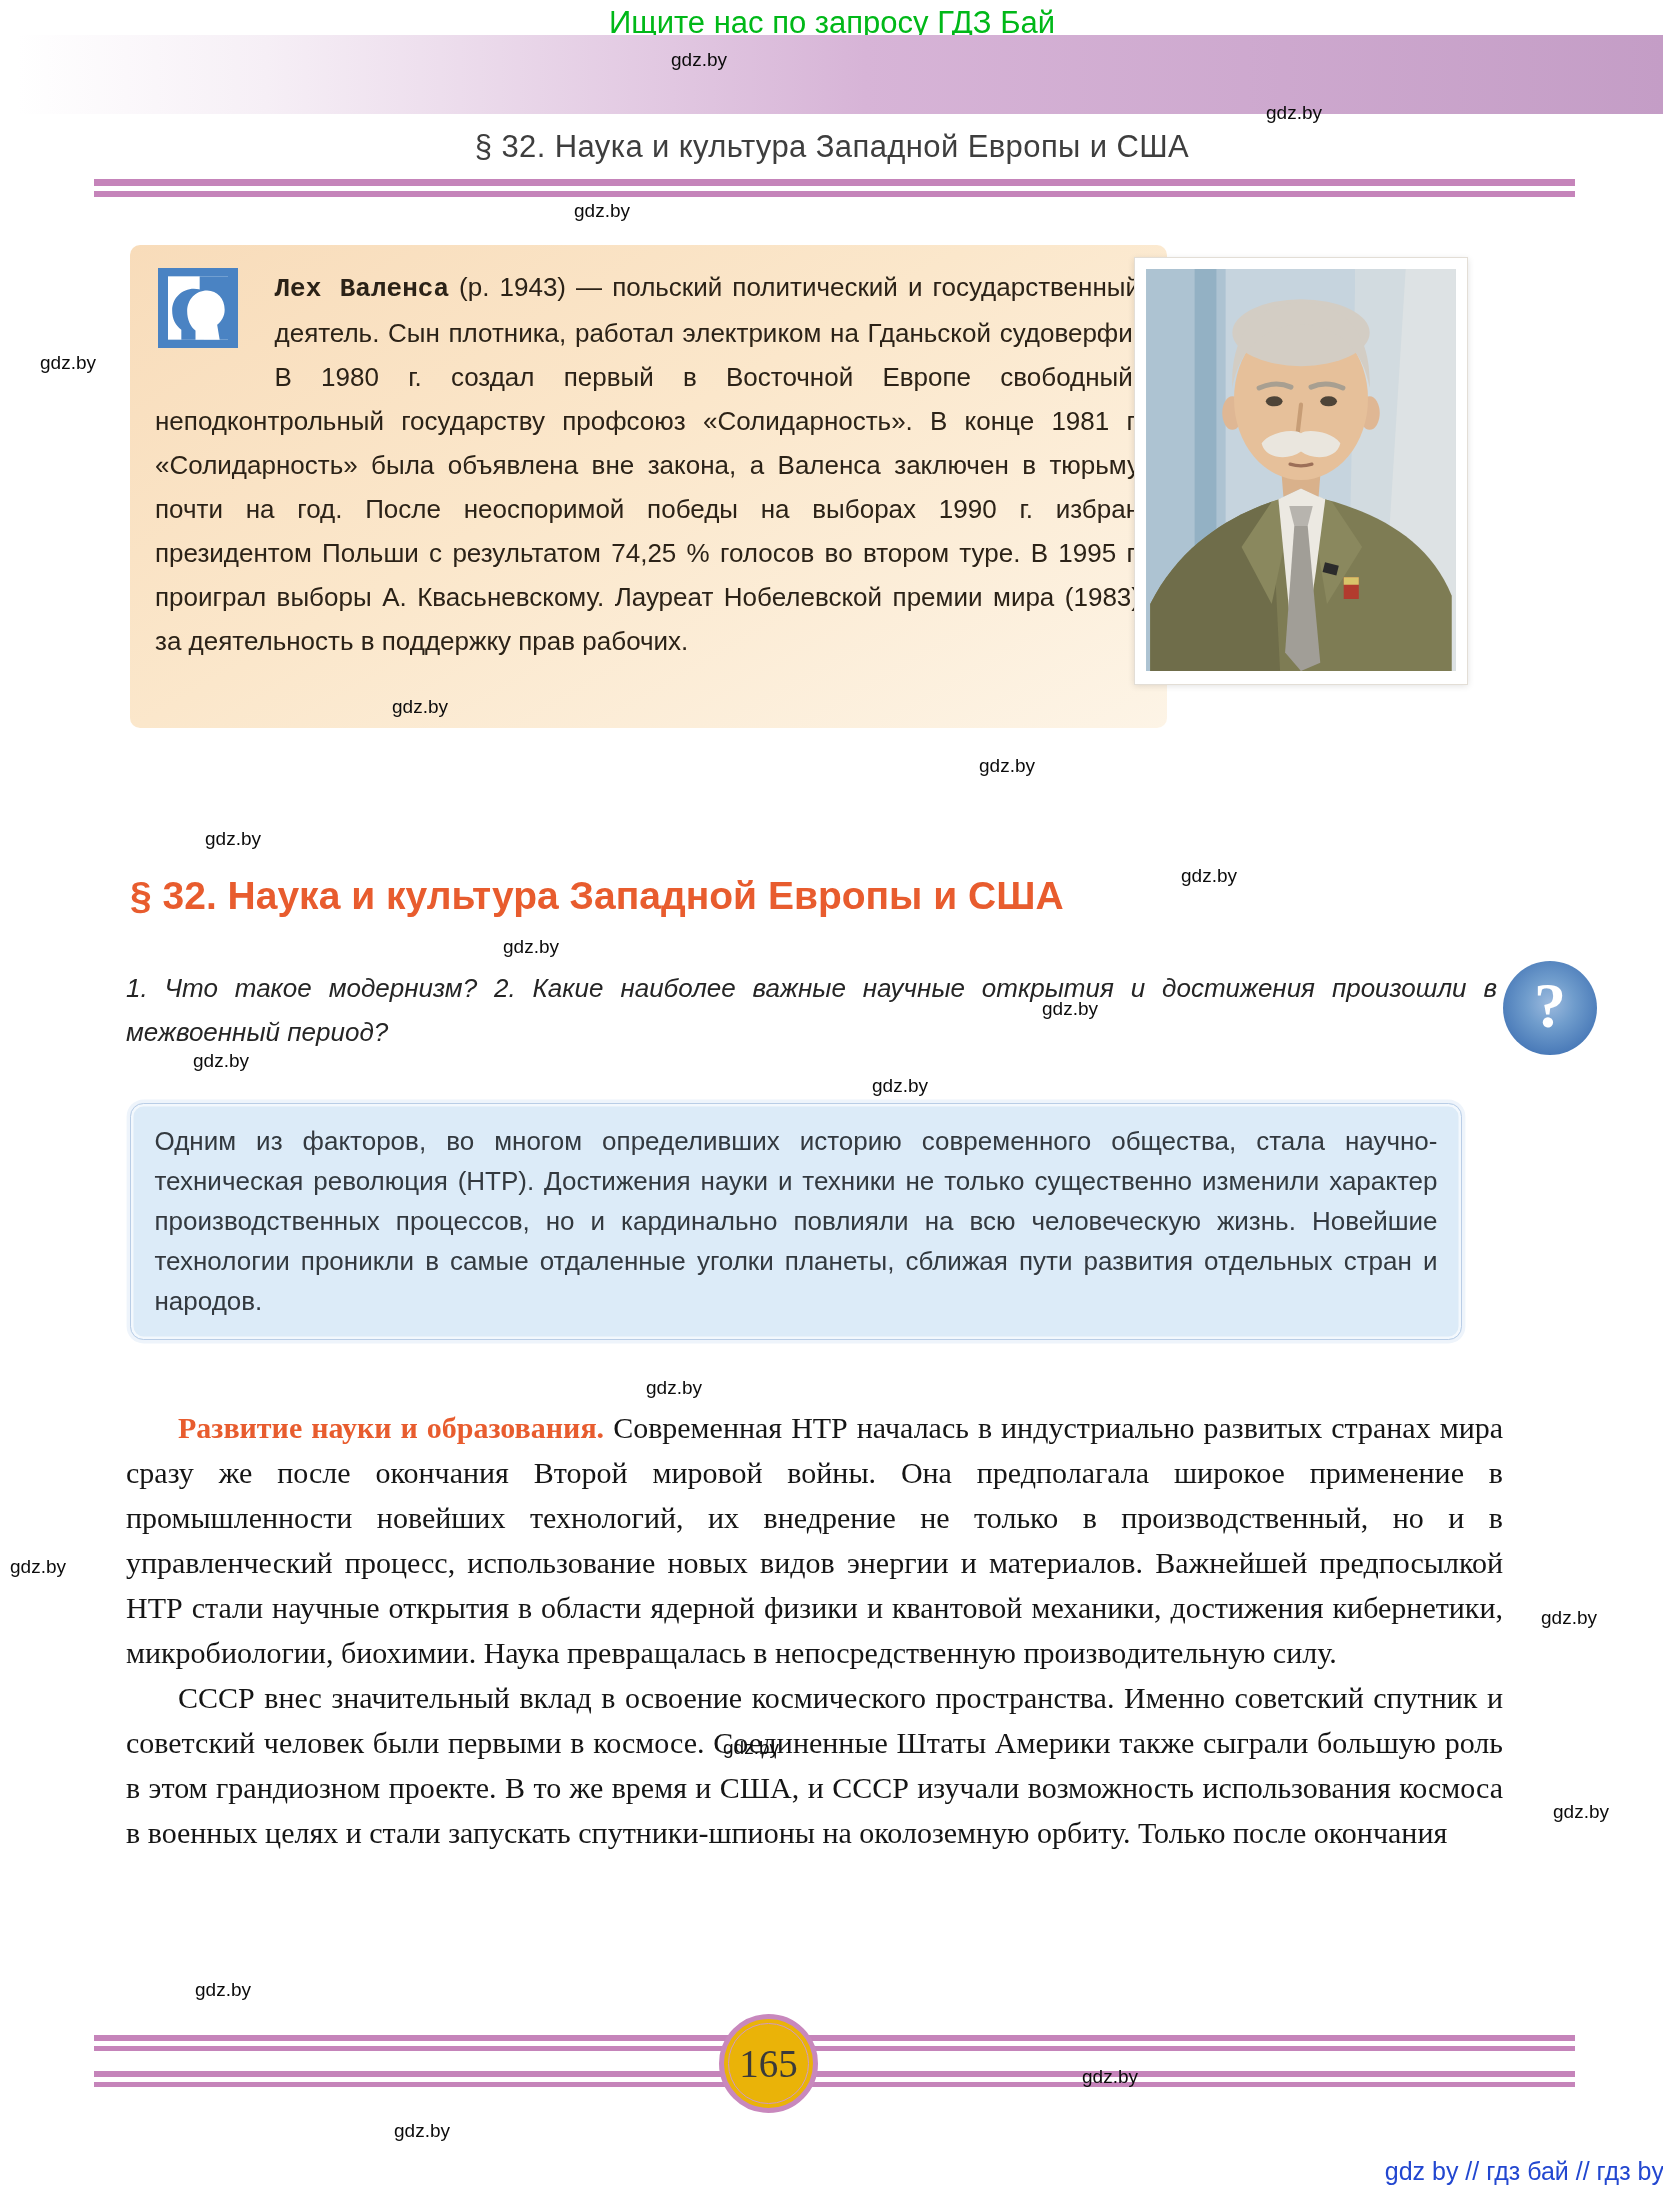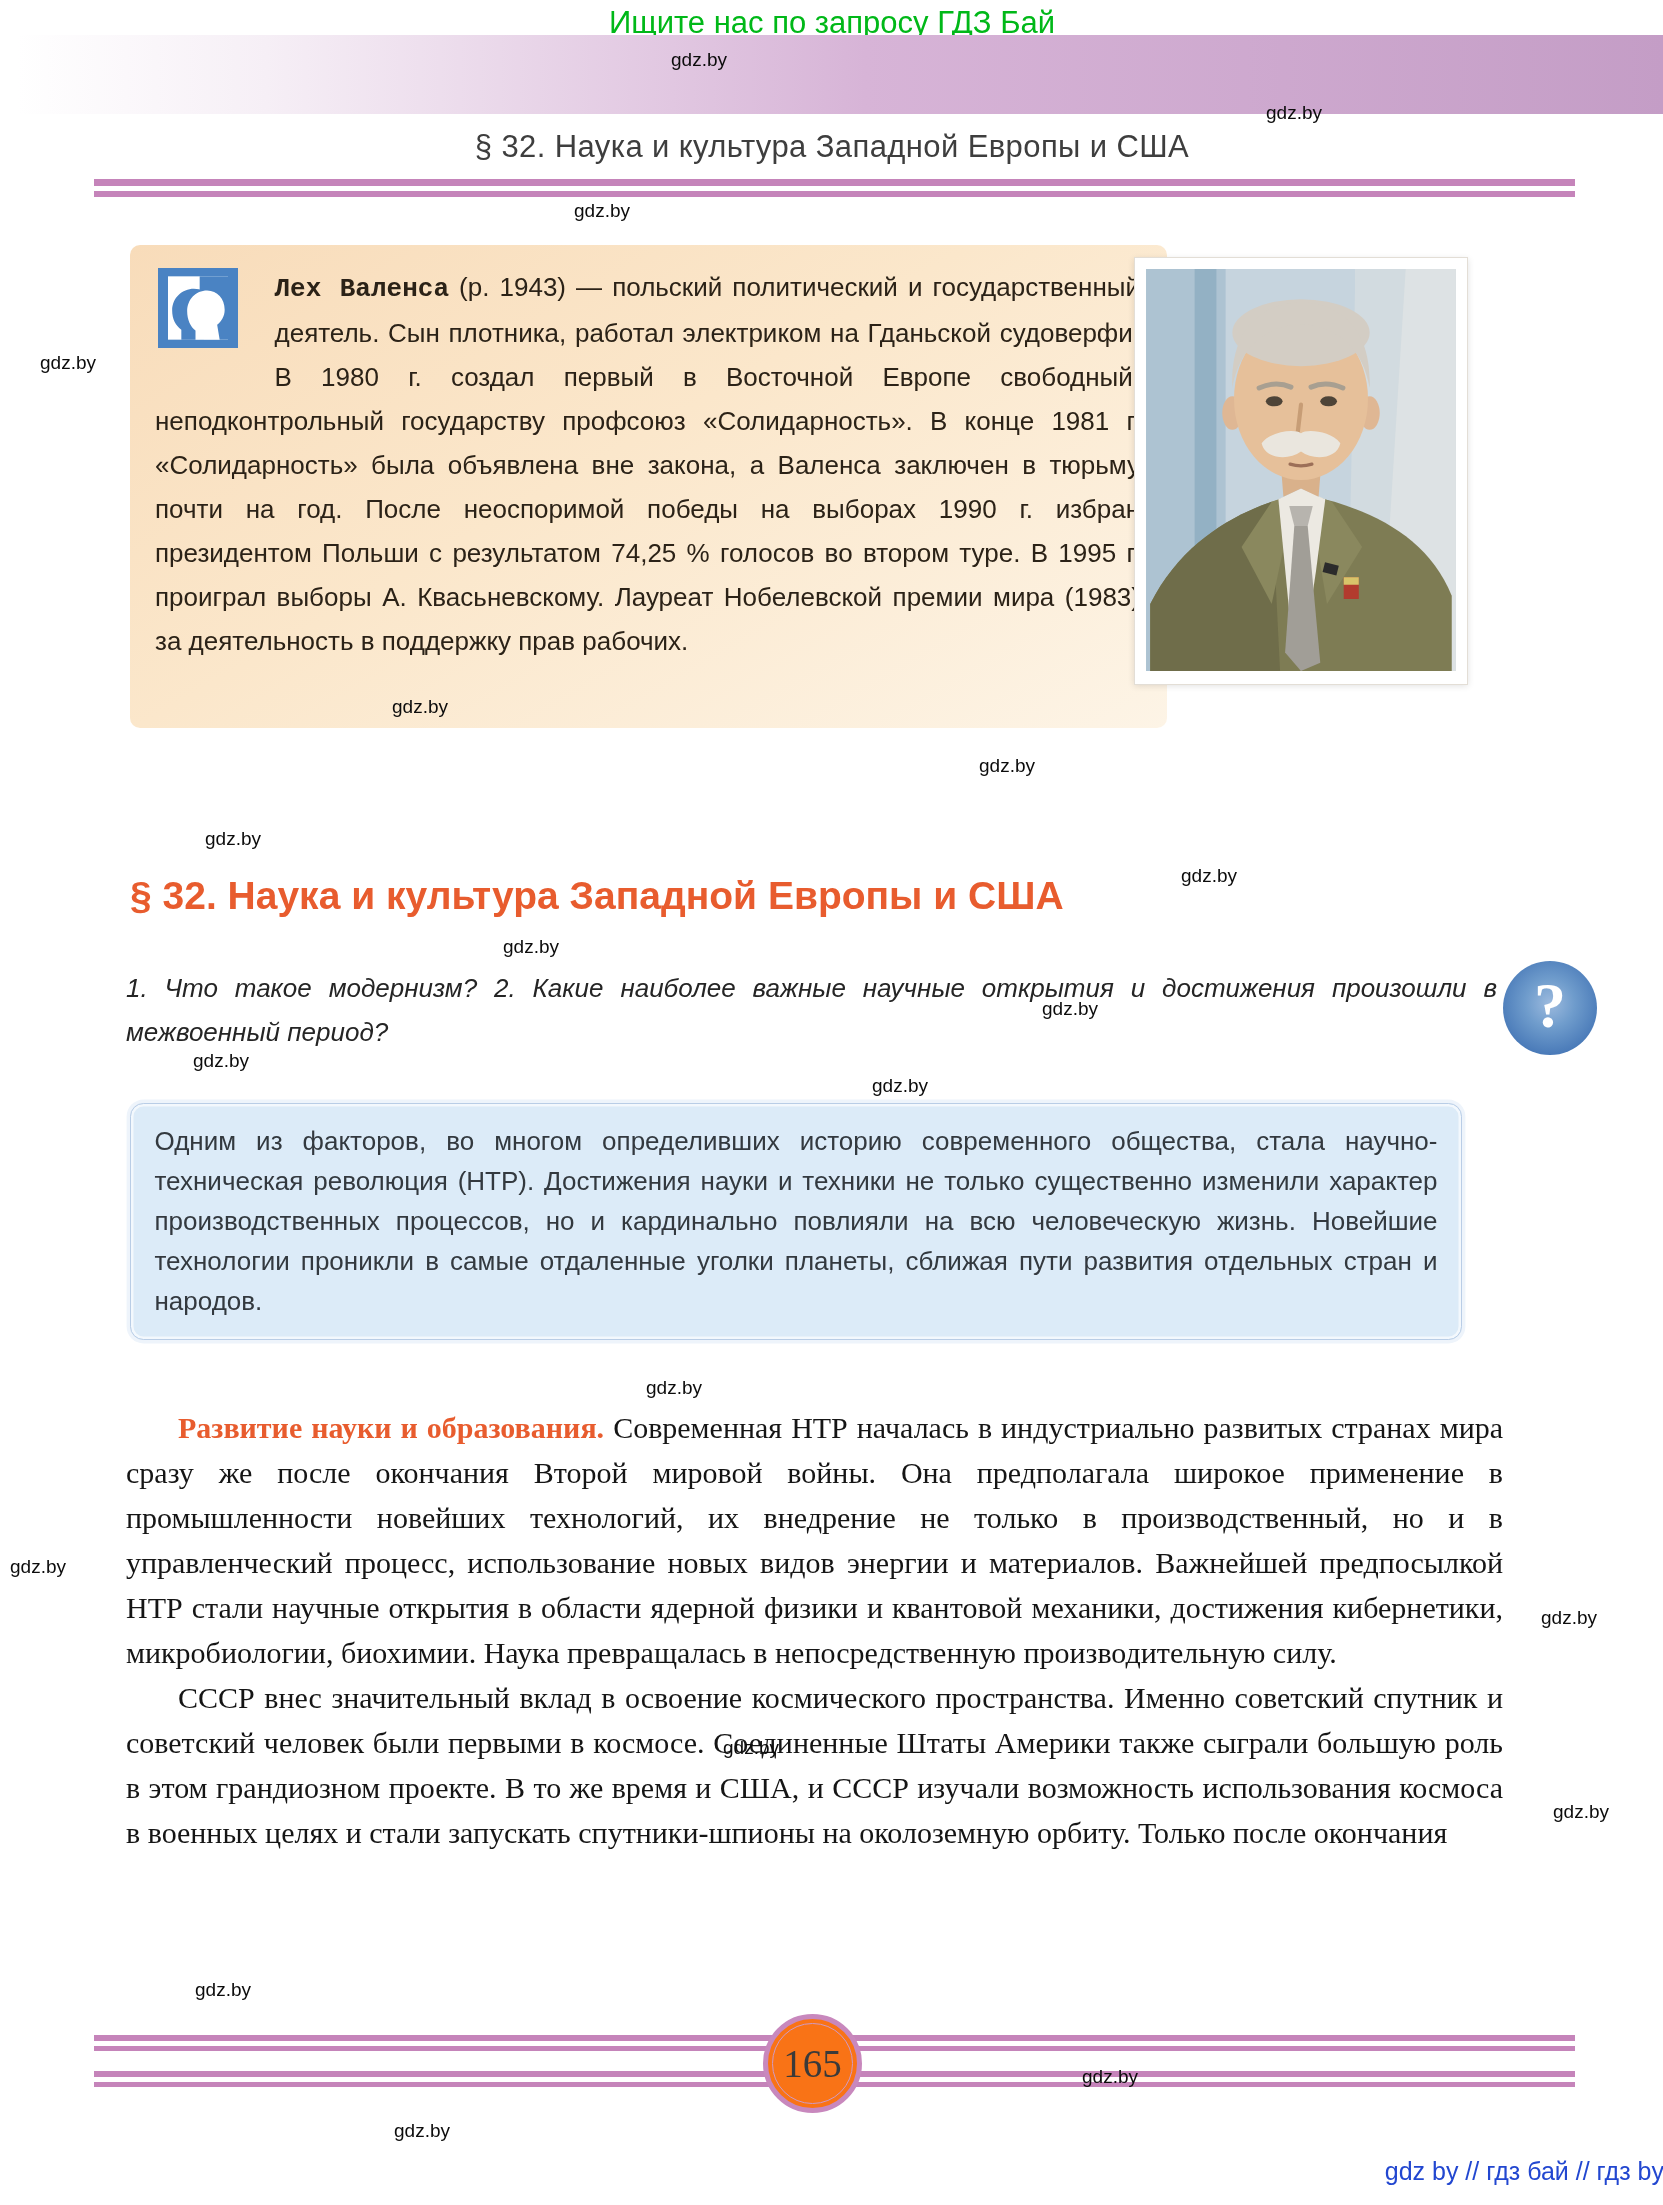--- a/index.html
+++ b/index.html
@@ -58,22 +58,22 @@
              text-align:justify;color:#151515;}
   .body-text p{margin:0;text-indent:52px;}
   .lead{color:var(--accent-orange);font-weight:bold;}
 
   
   .rule.f1a{left:94px;top:2035px;width:1481px;height:5.9px;z-index:1;}
   .rule.f1b{left:94px;top:2046px;width:1481px;height:5px;z-index:1;}
   .rule.f2a{left:94px;top:2071px;width:1481px;height:5.9px;z-index:1;}
   .rule.f2b{left:94px;top:2082px;width:1481px;height:5px;z-index:1;}
 
-  .pg-circle{position:absolute;left:763px;top:2014px;width:99px;height:99px;z-index:2;
-             border:5.9px solid #c888bd;border-radius:50%;background:#f97316;box-sizing:border-box;}
+  .pg-circle{position:absolute;left:719px;top:2014px;width:99px;height:99px;z-index:2;
+             border:5.9px solid #c888bd;border-radius:50%;background:#eab308;box-sizing:border-box;}
   .pg-circle .inner{position:absolute;inset:4.2px;border:1.7px solid #cf9ac4;border-radius:50%;
              display:flex;align-items:center;justify-content:center;}
   .pg-circle .inner span{font-family:"Liberation Serif",serif;font-size:39px;color:#3a3a3a;}
 
   .copyright{position:absolute;left:50%;transform:translateX(-50%);top:2016px;z-index:3;
              font-size:38px;font-weight:bold;color:var(--footer-pink);white-space:nowrap;
              opacity:.92;letter-spacing:0.8px;text-shadow:0 0 1.7px rgba(255,255,255,.7);}
 
   .links{position:absolute;left:0;top:2157px;width:100%;text-align:right;z-index:3;
          color:var(--link-blue);font-size:25px;}

